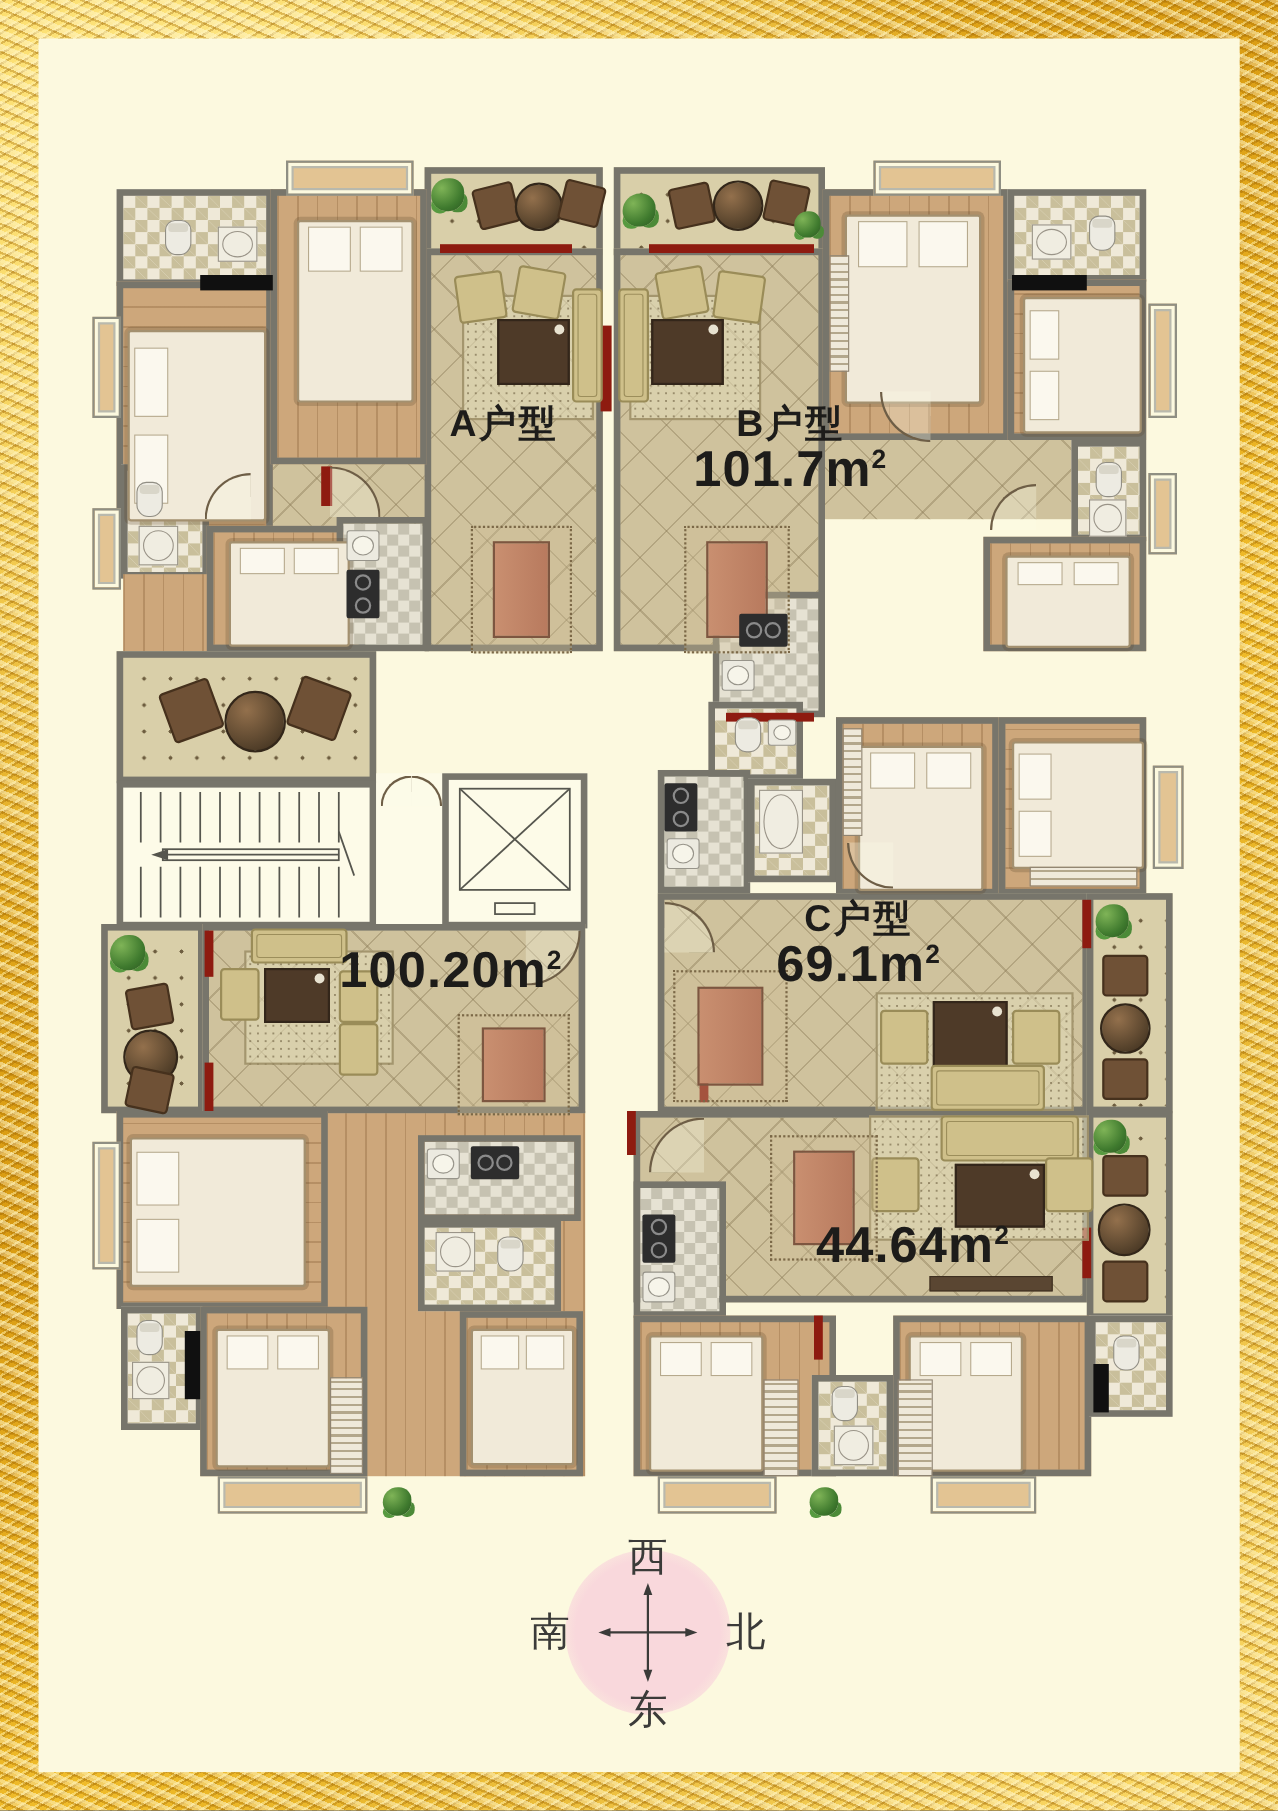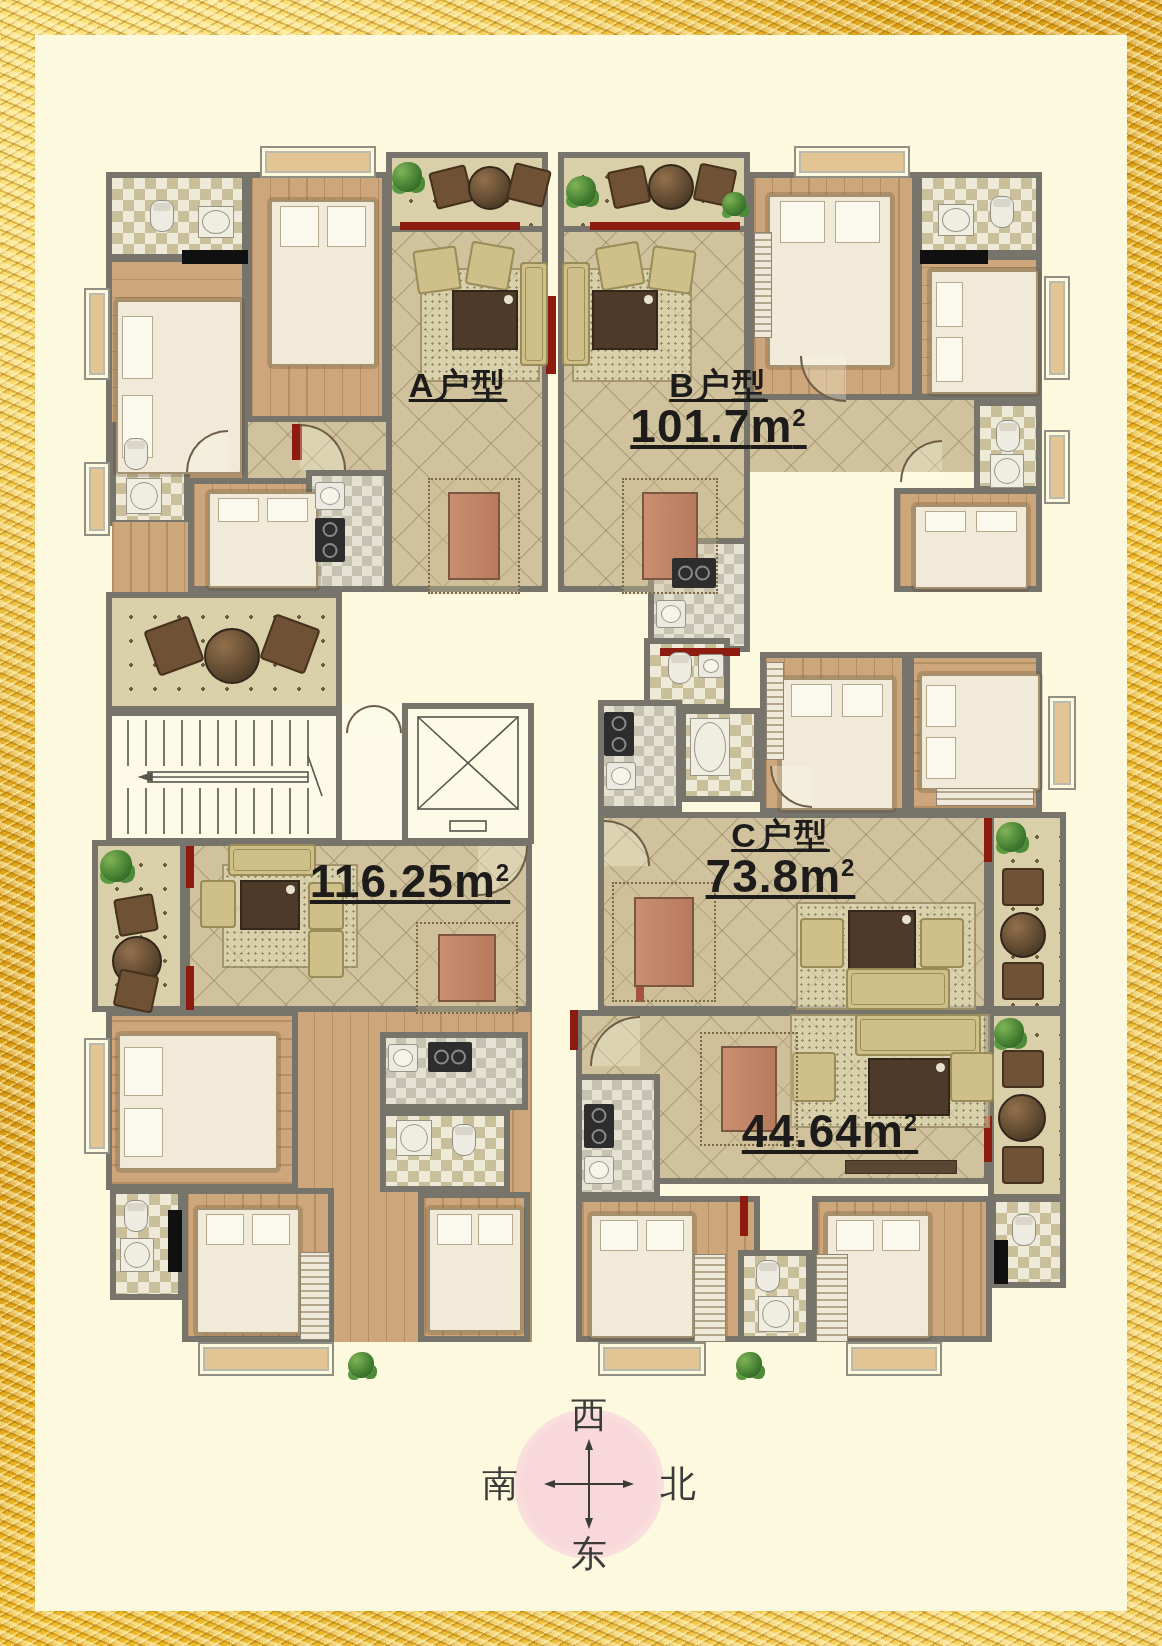--- a/index.html
+++ b/index.html
@@ -63,21 +63,21 @@
   .ward{position:absolute;background:repeating-linear-gradient(0deg,#efe9da 0 5px,#b3a78c 5px 7px);border:1px solid #8f8472;}
   .tv{position:absolute;background:#5a4632;border:1px solid #3e2f20;}
   .cdark{position:absolute;background:#101010;}
   .red{position:absolute;background:#8e1b10;}
   .door{position:absolute;border:0 solid #6e5e46;background:rgba(253,251,232,.3);}
   .door.q1{border-top-width:2px;border-left-width:2px;border-radius:100% 0 0 0;}
   .door.q2{border-top-width:2px;border-right-width:2px;border-radius:0 100% 0 0;}
   .door.q3{border-bottom-width:2px;border-right-width:2px;border-radius:0 0 100% 0;}
   .door.q4{border-bottom-width:2px;border-left-width:2px;border-radius:0 0 0 100%;}
   
-  .ulabel{position:absolute;text-align:center;color:#1d1c1a;line-height:1.04;text-decoration:underline;}
+  .ulabel{position:absolute;text-align:center;color:#1d1c1a;line-height:1.04;}
   .ulabel .nm{font-size:34px;font-weight:700;letter-spacing:2px;}
   .ulabel .ar{font-size:46px;font-weight:700;letter-spacing:1px;}
   .ulabel sup{font-size:24px;}
   
   .compass{position:absolute;left:514px;top:1409px;width:150px;height:150px;}
   .cbg{position:absolute;inset:0;border-radius:50%;background:radial-gradient(circle,#f9d8dc 0 62%,rgba(249,216,220,.6) 74%,rgba(249,216,220,0) 82%);}
   .clabel{position:absolute;font-family:"Liberation Serif","DejaVu Serif",serif;font-size:36px;color:#3b3b39;}
   .c-top{left:50%;top:-18px;transform:translateX(-50%);}
   .c-bottom{left:50%;bottom:-20px;transform:translateX(-50%);}
   .c-left{left:-32px;top:50%;transform:translateY(-50%);}
@@ -337,27 +337,27 @@
 
   <div class="ulabel" style="left:348px;top:368px;width:220px">
     <div class="nm">A户型</div>
   </div>
   <div class="ulabel" style="left:606px;top:368px;width:225px">
     <div class="nm">B户型</div>
     <div class="ar"><span>101.7</span><span>m</span><sup>2</sup></div>
   </div>
   <div class="ulabel" style="left:668px;top:818px;width:225px">
     <div class="nm">C户型</div>
-    <div class="ar"><span>73.8</span><span>m</span><sup>2</sup></div>
+    <div class="ar"><span>69.1</span><span>m</span><sup>2</sup></div>
   </div>
   <div class="ulabel" style="left:700px;top:1108px;width:260px">
     <div class="ar"><span>44.64</span><span>m</span><sup>2</sup></div>
   </div>
   <div class="ulabel" style="left:295px;top:858px;width:230px">
-    <div class="ar"><span>116.25</span><span>m</span><sup>2</sup></div>
+    <div class="ar"><span>100.20</span><span>m</span><sup>2</sup></div>
   </div>
 
   <div class="compass">
     <div class="cbg"></div>
     <svg class="lineart" style="left:0;top:0;width:150px;height:150px;stroke:#3b3b39;stroke-width:2" viewBox="0 0 150 150">
       <line x1="75" y1="40" x2="75" y2="110"></line>
       <line x1="40" y1="75" x2="110" y2="75"></line>
       <polygon points="75,30 71,41 79,41" fill="#3b3b39" stroke="none"></polygon>
       <polygon points="75,120 71,109 79,109" fill="#3b3b39" stroke="none"></polygon>
       <polygon points="30,75 41,71 41,79" fill="#3b3b39" stroke="none"></polygon>

